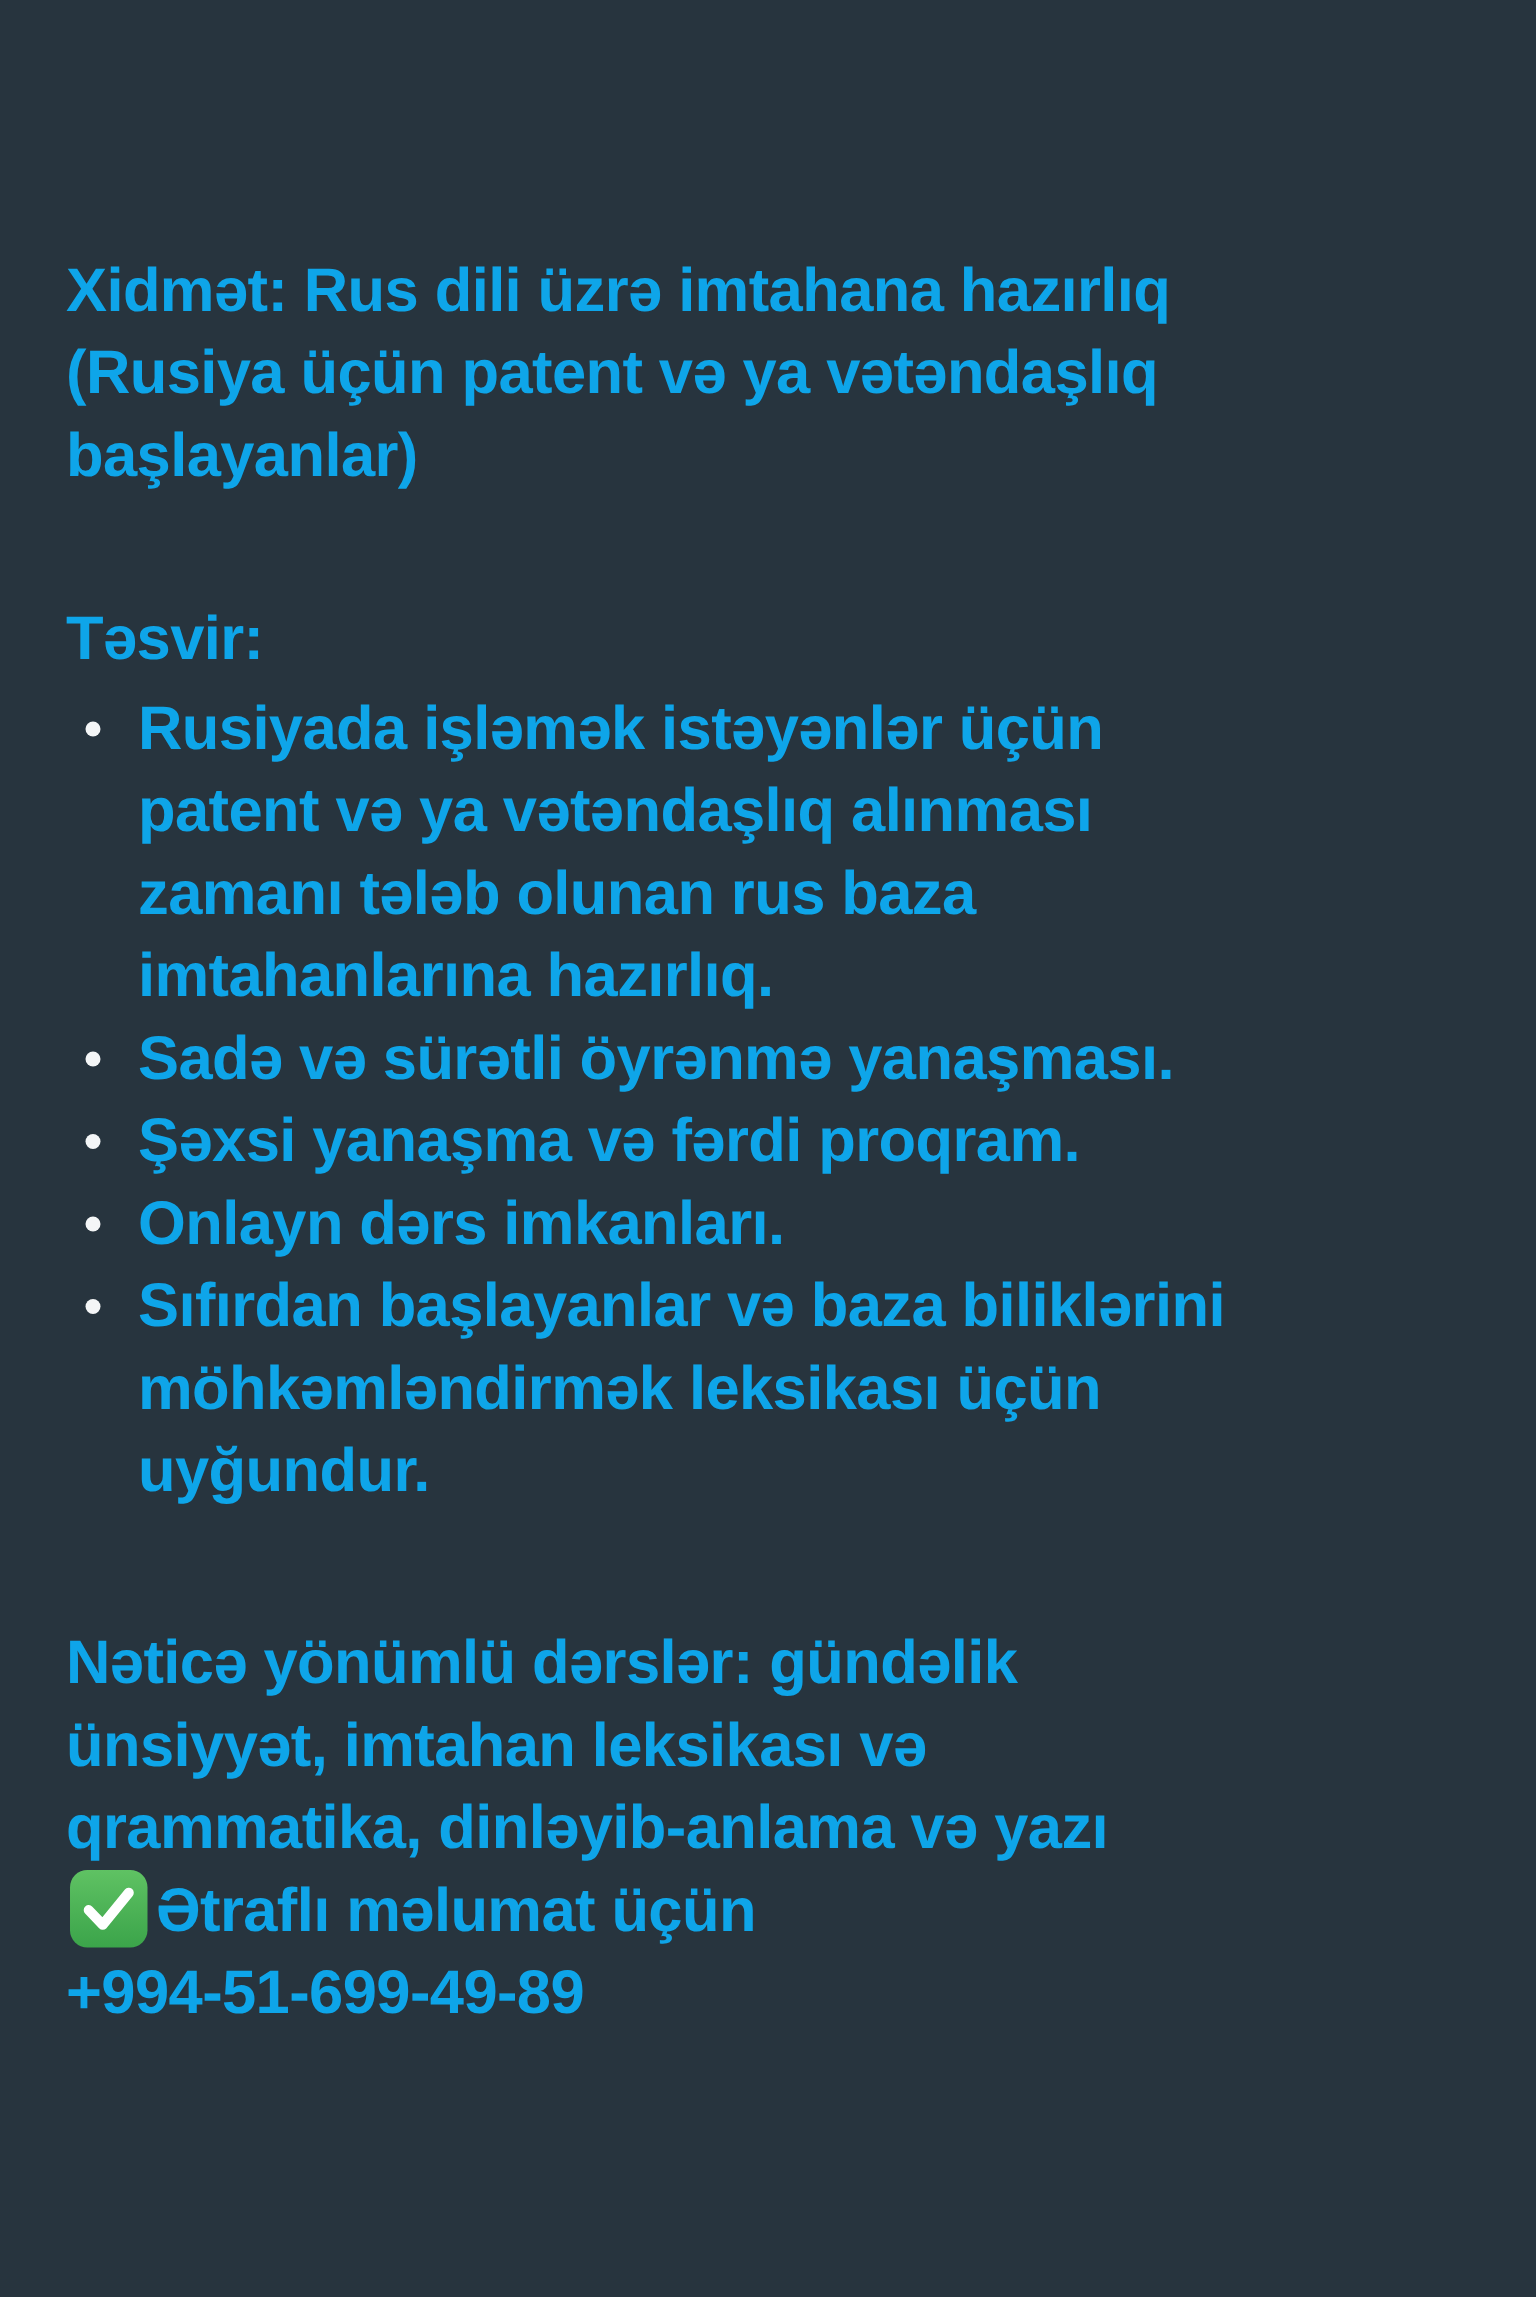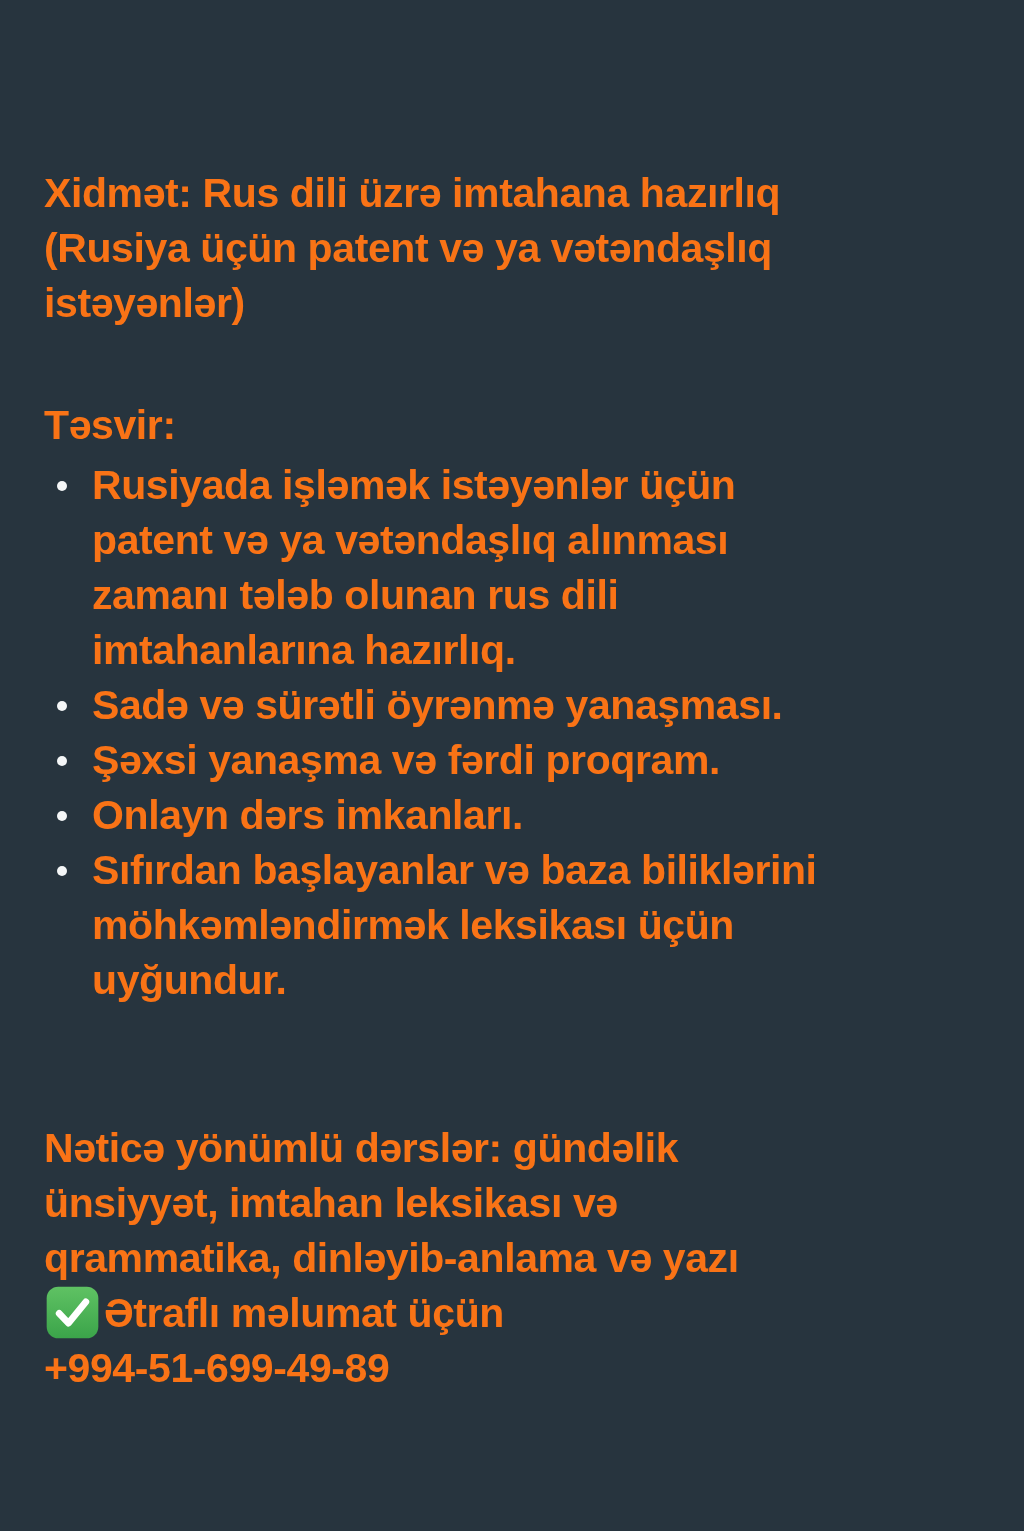--- a/index.html
+++ b/index.html
@@ -10,21 +10,21 @@
     width: 1024px;
     height: 1531px;
     background: #27343e;
     overflow: hidden;
   }
   .page {
     box-sizing: border-box;
     width: 843px;
     height: 1531px;
     padding: 166px 36px 0 44px;
-    color: #f97316;
+    color: #0ea5e9;
     font-family: "Liberation Sans", "DejaVu Sans", sans-serif;
     font-weight: 700;
     font-size: 41px;
     letter-spacing: -0.4px;
   }
   .line {
     height: 55px;
     line-height: 55px;
     white-space: nowrap;
   }
@@ -41,21 +41,21 @@
   .bullet-dot {
     position: absolute;
     left: 13px;
     top: 23px;
     width: 10px;
     height: 10px;
     border-radius: 50%;
     background: #f4f6f7;
   }
   .section-summary {
-    margin-top: 113px;
+    margin-top: 73px;
   }
   .emoji {
     display: inline-block;
     vertical-align: middle;
   }
   .emoji-flag {
     width: 64px;
     height: 48px;
     margin-left: 4px;
     transform: translateY(-3px);
@@ -73,36 +73,36 @@
   }
 </style>
 </head>
 <body>
 
 <div class="page">
 
   <div class="section-title">
     <div class="line">Xidmət: Rus dili üzrə imtahana hazırlıq</div>
     <div class="line">(Rusiya üçün patent və ya vətəndaşlıq</div>
-    <div class="line">istəyənlər)</div>
+    <div class="line">başlayanlar)</div>
   </div>
 
   <div class="section-tesvir">
     <div class="line">Təsvir:</div>
   </div>
 
   <div class="bullet-list">
 
     <div class="bullet-item">
       <div class="line">
         <span class="bullet-dot"></span>
         <span>Rusiyada işləmək istəyənlər üçün</span>
       </div>
       <div class="line">patent və ya vətəndaşlıq alınması</div>
-      <div class="line">zamanı tələb olunan rus dili</div>
+      <div class="line">zamanı tələb olunan rus baza</div>
       <div class="line">imtahanlarına hazırlıq.</div>
     </div>
 
     <div class="bullet-item">
       <div class="line">
         <span class="bullet-dot"></span>
         <span>Sadə və sürətli öyrənmə yanaşması.</span>
       </div>
     </div>
 

